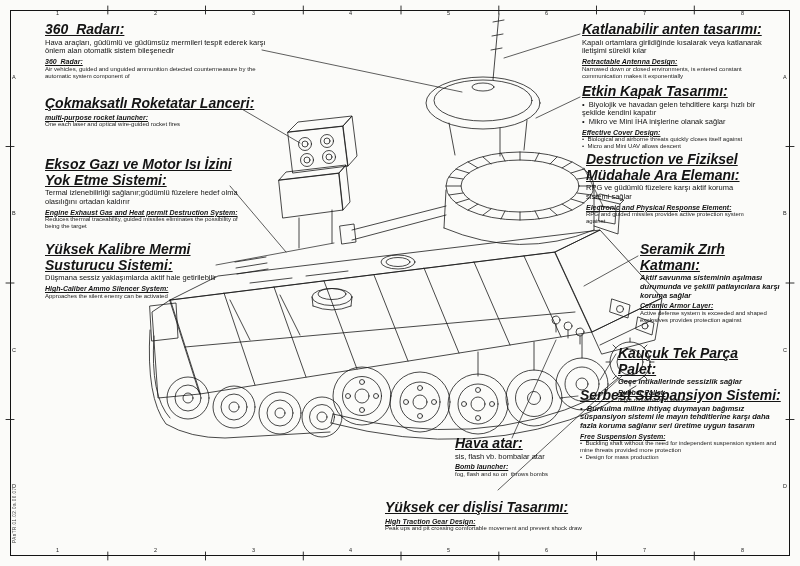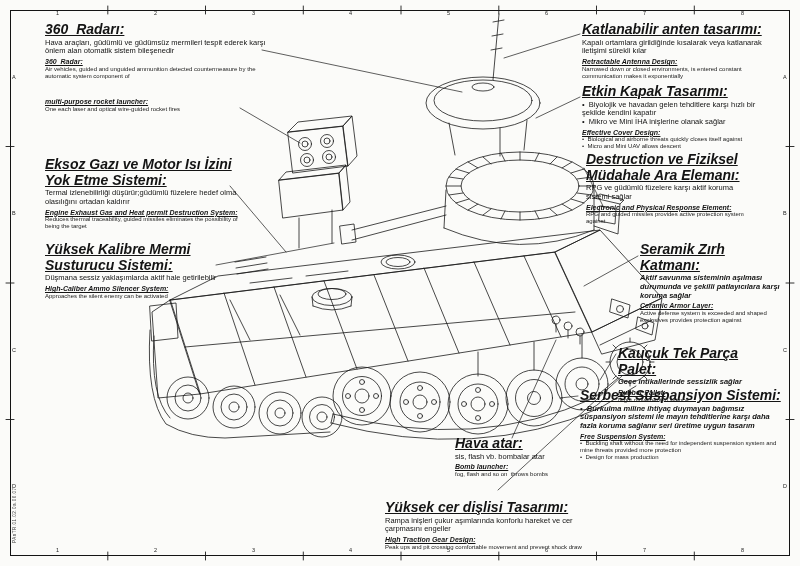--- a/index.html
+++ b/index.html
@@ -309,27 +309,28 @@
 </svg>
 
 <div class="ann" style="left:45px;top:22px;width:232px">
   <div class="t-tr">360&nbsp;&nbsp;Radarı:</div>
   <div class="b-tr">Hava araçları, güdümlü ve güdümsüz mermileri tespit ederek karşı önlem alan otomatik sistem bileşenedir</div>
   <div class="t-en">360&nbsp;&nbsp;Radar:</div>
   <div class="b-en">Air vehicles, guided and unguided ammunition detected countermeasure by the automatic system component of</div>
 </div>
 
 <div class="ann" style="left:45px;top:96px;width:225px">
+  <div class="t-tr">Çokmaksatlı Roketatar Lanceri:</div>
   <div class="t-en">multi-purpose rocket launcher:</div>
   <div class="b-en">One each laser and optical wire-guided rocket fires</div>
 </div>
 
 <div class="ann" style="left:45px;top:157px;width:200px">
   <div class="t-tr">Eksoz Gazı ve Motor Isı İzini Yok Etme Sistemi:</div>
-  <div class="b-tr">Termal izlenebilirliği düşürür;güdümlü füzelere hedef olma olasılığını ortadan kaldırır</div>
+  <div class="b-tr">Termal izlenebilirliği sağlanır;güdümlü füzelere hedef olma olasılığını ortadan kaldırır</div>
   <div class="t-en">Engine Exhaust Gas and Heat permit Destruction System:</div>
   <div class="b-en">Reduces thermal traceability, guided missiles eliminates the possibility of being the target</div>
 </div>
 
 <div class="ann" style="left:45px;top:242px;width:172px">
   <div class="t-tr">Yüksek Kalibre Mermi Susturucu Sistemi:</div>
   <div class="b-tr">Düşmana sessiz yaklaşımlarda aktif hale getirilebilir</div>
   <div class="t-en">High-Caliber Ammo Silencer System:</div>
   <div class="b-en">Approaches the silent enemy can be activated</div>
 </div>
@@ -381,16 +382,15 @@
 
 <div class="ann" style="left:455px;top:436px;width:150px">
   <div class="t-tr">Hava atar:</div>
   <div class="b-tr">sis, flash vb. bombalar atar</div>
   <div class="t-en">Bomb launcher:</div>
   <div class="b-en">fog, flash and so on&nbsp; throws bombs</div>
 </div>
 
 <div class="ann" style="left:385px;top:500px;width:215px">
   <div class="t-tr">Yüksek cer dişlisi Tasarımı:</div>
-  <div class="b-tr">Rampa inişleri çukur aşımlarında konforlu hareket ve cer çarpmasını engeller</div>
   <div class="t-en">High Traction Gear Design:</div>
   <div class="b-en">Peak ups and pit crossing comfortable movement and prevent shock draw</div>
 </div>
 
 </body></html>

